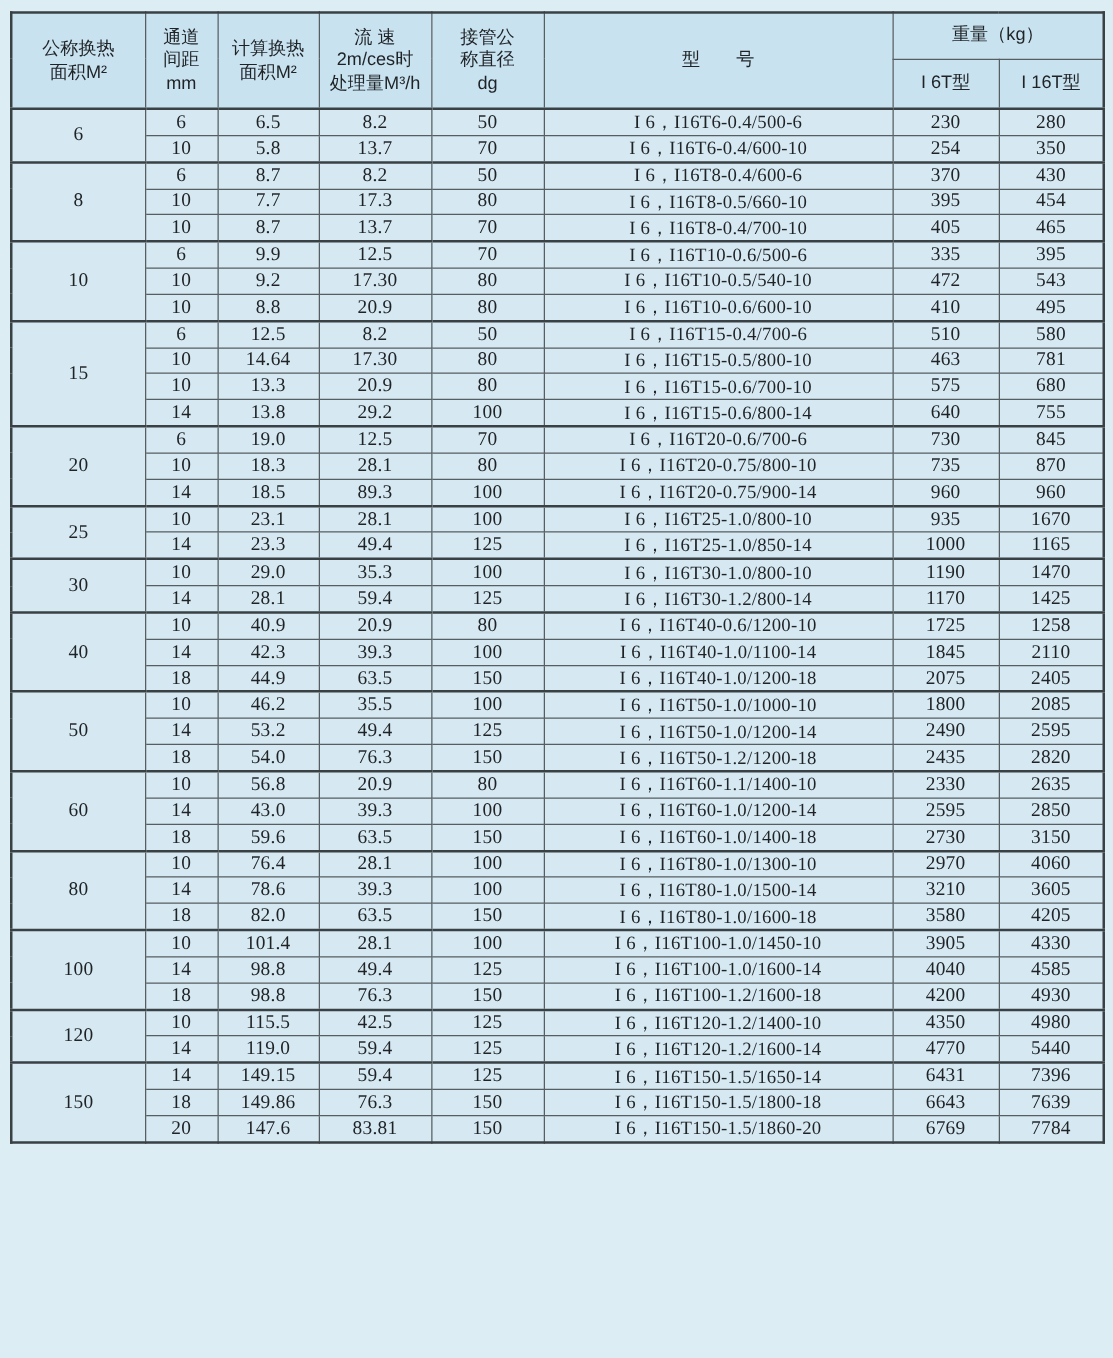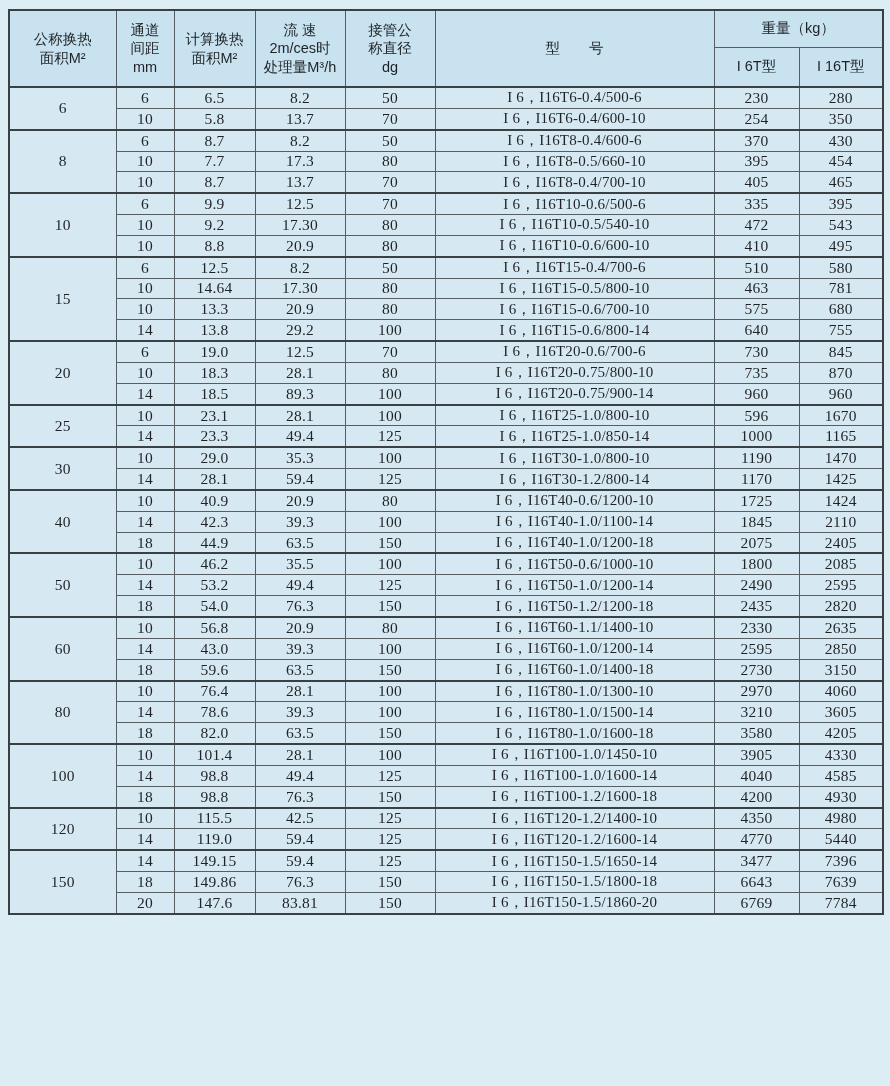--- a/index.html
+++ b/index.html
@@ -233,21 +233,21 @@
         <td>960</td>
         <td>960</td>
       </tr>
       <tr class="group-start">
         <td rowspan="2" class="area-cell">25</td>
         <td>10</td>
         <td>23.1</td>
         <td>28.1</td>
         <td>100</td>
         <td class="model-cell">I 6，I16T25-1.0/800-10</td>
-        <td>596</td>
+        <td>935</td>
         <td>1670</td>
       </tr>
       <tr>
         <td>14</td>
         <td>23.3</td>
         <td>49.4</td>
         <td>125</td>
         <td class="model-cell">I 6，I16T25-1.0/850-14</td>
         <td>1000</td>
         <td>1165</td>
@@ -272,21 +272,21 @@
         <td>1425</td>
       </tr>
       <tr class="group-start">
         <td rowspan="3" class="area-cell">40</td>
         <td>10</td>
         <td>40.9</td>
         <td>20.9</td>
         <td>80</td>
         <td class="model-cell">I 6，I16T40-0.6/1200-10</td>
         <td>1725</td>
-        <td>1424</td>
+        <td>1258</td>
       </tr>
       <tr>
         <td>14</td>
         <td>42.3</td>
         <td>39.3</td>
         <td>100</td>
         <td class="model-cell">I 6，I16T40-1.0/1100-14</td>
         <td>1845</td>
         <td>2110</td>
       </tr>
@@ -298,21 +298,21 @@
         <td class="model-cell">I 6，I16T40-1.0/1200-18</td>
         <td>2075</td>
         <td>2405</td>
       </tr>
       <tr class="group-start">
         <td rowspan="3" class="area-cell">50</td>
         <td>10</td>
         <td>46.2</td>
         <td>35.5</td>
         <td>100</td>
-        <td class="model-cell">I 6，I16T50-0.6/1000-10</td>
+        <td class="model-cell">I 6，I16T50-1.0/1000-10</td>
         <td>1800</td>
         <td>2085</td>
       </tr>
       <tr>
         <td>14</td>
         <td>53.2</td>
         <td>49.4</td>
         <td>125</td>
         <td class="model-cell">I 6，I16T50-1.0/1200-14</td>
         <td>2490</td>
@@ -430,21 +430,21 @@
         <td>4770</td>
         <td>5440</td>
       </tr>
       <tr class="group-start">
         <td rowspan="3" class="area-cell">150</td>
         <td>14</td>
         <td>149.15</td>
         <td>59.4</td>
         <td>125</td>
         <td class="model-cell">I 6，I16T150-1.5/1650-14</td>
-        <td>3477</td>
+        <td>6431</td>
         <td>7396</td>
       </tr>
       <tr>
         <td>18</td>
         <td>149.86</td>
         <td>76.3</td>
         <td>150</td>
         <td class="model-cell">I 6，I16T150-1.5/1800-18</td>
         <td>6643</td>
         <td>7639</td>

